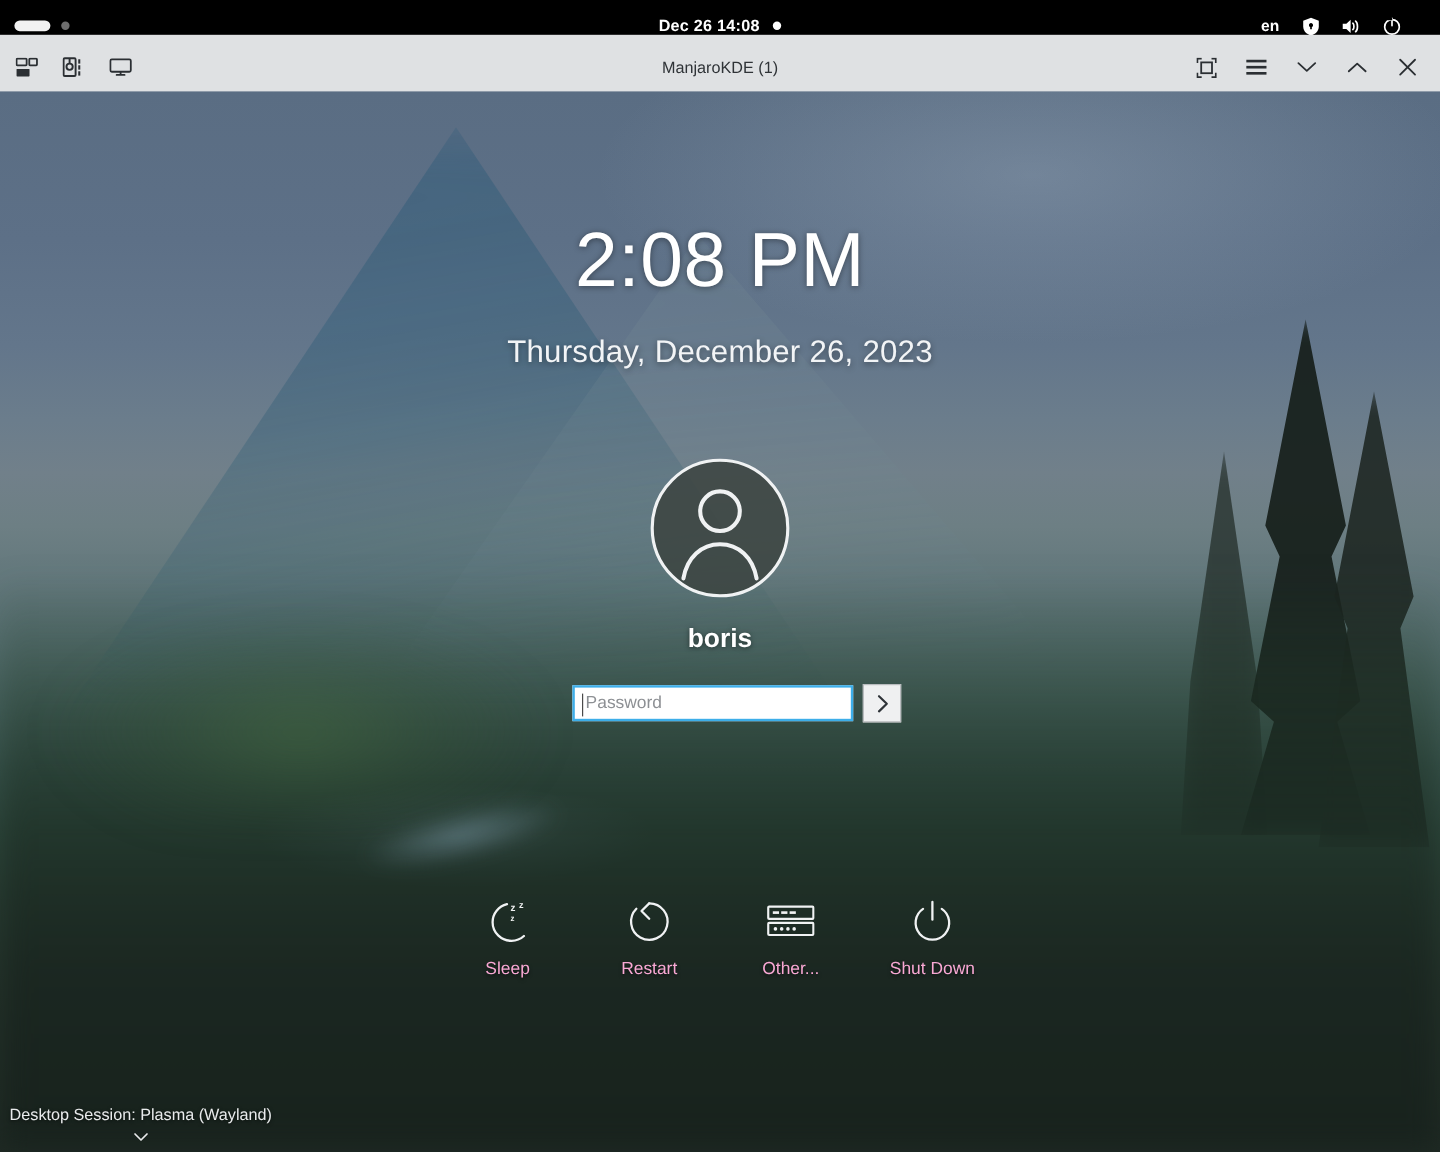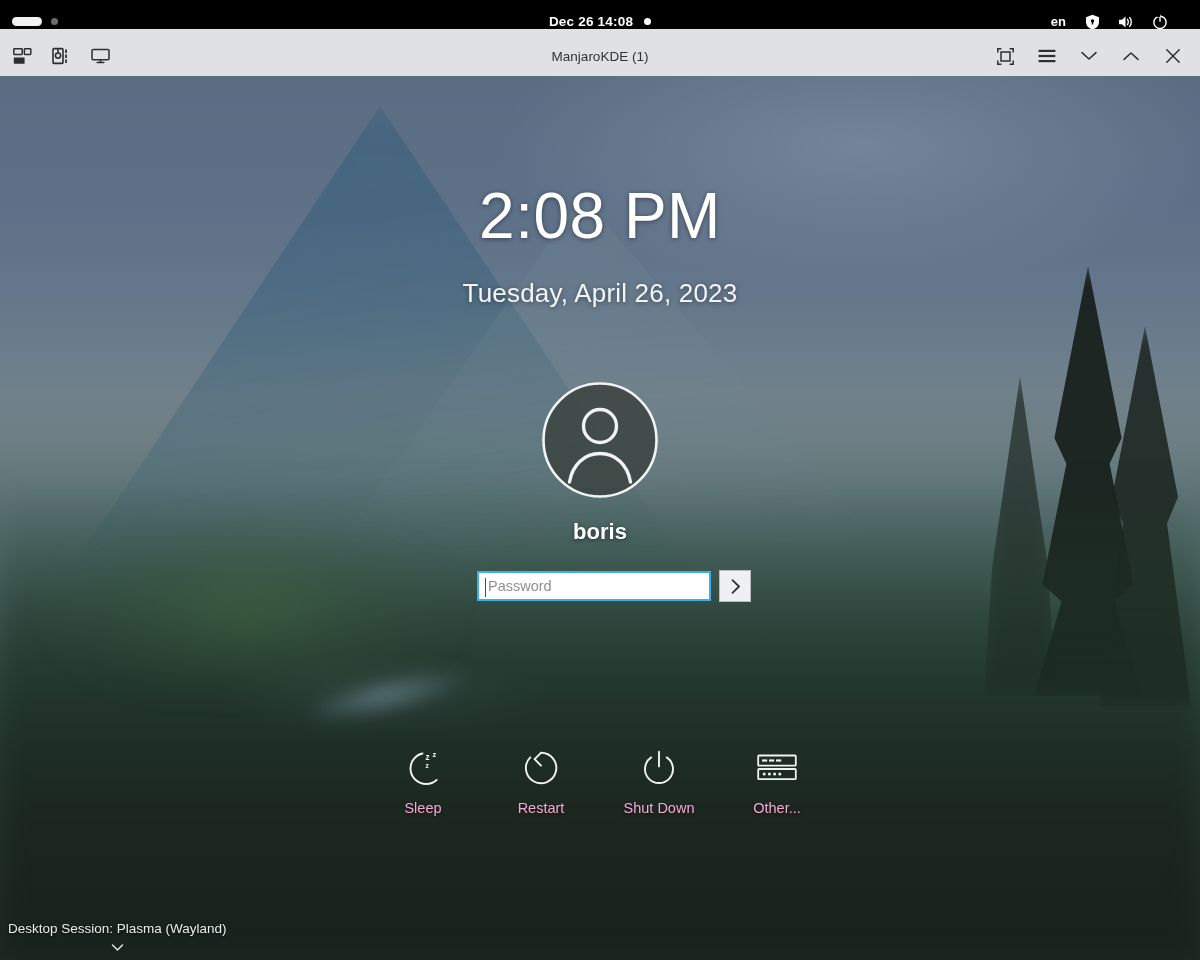--- a/index.html
+++ b/index.html
@@ -515,21 +515,21 @@
       <div class="tree-a"></div>
       <div class="tree-b"></div>
       <div class="foreground"></div>
       <div class="grass-tuft"></div>
       <div class="streak"></div>
     </div>
 
     <div class="lock-content">
 
       <div class="clock-big">2:08 PM</div>
-      <div class="date-line">Tuesday, April 26, 2023</div>
+      <div class="date-line">Thursday, December 26, 2023</div>
 
       <div class="avatar-wrap">
         <svg width="118" height="118" viewBox="0 0 118 118">
           <circle cx="59" cy="59" r="56.5" fill="#3b4340" fill-opacity="0.86" stroke="#f0f2f3" stroke-width="2.6"></circle>
           <circle cx="59" cy="45" r="16.5" fill="none" stroke="#f0f2f3" stroke-width="3.4"></circle>
           <path d="M28.5 101 C31.5 83.5 43.5 72.5 59 72.5 C74.5 72.5 86.5 83.5 89.5 101" fill="none" stroke="#f0f2f3" stroke-width="3.4" stroke-linecap="round"></path>
         </svg>
       </div>
 
       <div class="username">boris</div>
@@ -563,49 +563,49 @@
       </div>
 
       <div class="action">
         <div class="action-icon">
           <svg width="38" height="38" viewBox="0 0 38 38">
             <path d="M19 3.8 A15.2 15.2 0 1 1 8.3 8.3" fill="none" stroke="#f0f2f3" stroke-width="1.9" stroke-linecap="round"></path>
             <path d="M19 3.8 L12.6 10.2 L19 16.6" fill="none" stroke="#f0f2f3" stroke-width="1.9" stroke-linecap="round" stroke-linejoin="round"></path>
           </svg>
         </div>
         <div class="action-label">Restart</div>
-      </div>
-
-      <div class="action">
-        <div class="action-icon">
-          <svg width="38" height="38" viewBox="0 0 38 38">
-            <path d="M11.2 8.4 A14 14 0 1 0 26.8 8.4" fill="none" stroke="#f0f2f3" stroke-width="1.9" stroke-linecap="round"></path>
-            <line x1="19" y1="2.6" x2="19" y2="17.4" stroke="#f0f2f3" stroke-width="1.9" stroke-linecap="round"></line>
-          </svg>
-        </div>
-        <div class="action-label">Shut Down</div>
       </div>
 
       <div class="action">
         <div class="action-icon">
           <svg width="40" height="30" viewBox="0 0 40 30">
             <rect x="1.2" y="2.5" width="37.6" height="10.2" rx="0.8" fill="none" stroke="#f0f2f3" stroke-width="1.8"></rect>
             <rect x="5" y="6.4" width="5.2" height="2.2" fill="#f0f2f3"></rect>
             <rect x="12" y="6.4" width="5.2" height="2.2" fill="#f0f2f3"></rect>
             <rect x="19" y="6.4" width="5.2" height="2.2" fill="#f0f2f3"></rect>
             <rect x="1.2" y="16" width="37.6" height="10.2" rx="0.8" fill="none" stroke="#f0f2f3" stroke-width="1.8"></rect>
             <circle cx="7.2" cy="21.1" r="1.5" fill="#f0f2f3"></circle>
             <circle cx="12.4" cy="21.1" r="1.5" fill="#f0f2f3"></circle>
             <circle cx="17.6" cy="21.1" r="1.5" fill="#f0f2f3"></circle>
             <circle cx="22.8" cy="21.1" r="1.5" fill="#f0f2f3"></circle>
           </svg>
         </div>
         <div class="action-label">Other...</div>
       </div>
 
+      <div class="action">
+        <div class="action-icon">
+          <svg width="38" height="38" viewBox="0 0 38 38">
+            <path d="M11.2 8.4 A14 14 0 1 0 26.8 8.4" fill="none" stroke="#f0f2f3" stroke-width="1.9" stroke-linecap="round"></path>
+            <line x1="19" y1="2.6" x2="19" y2="17.4" stroke="#f0f2f3" stroke-width="1.9" stroke-linecap="round"></line>
+          </svg>
+        </div>
+        <div class="action-label">Shut Down</div>
+      </div>
+
     </div>
 
     <div class="session">
       <span class="session-label">Desktop Session: Plasma (Wayland)</span>
       <span class="session-chevron">
         <svg width="13" height="9" viewBox="0 0 13 9">
           <path d="M1.5 2 L6.5 7 L11.5 2" fill="none" stroke="#e9ebec" stroke-width="1.4" stroke-linecap="round" stroke-linejoin="round"></path>
         </svg>
       </span>
     </div>

